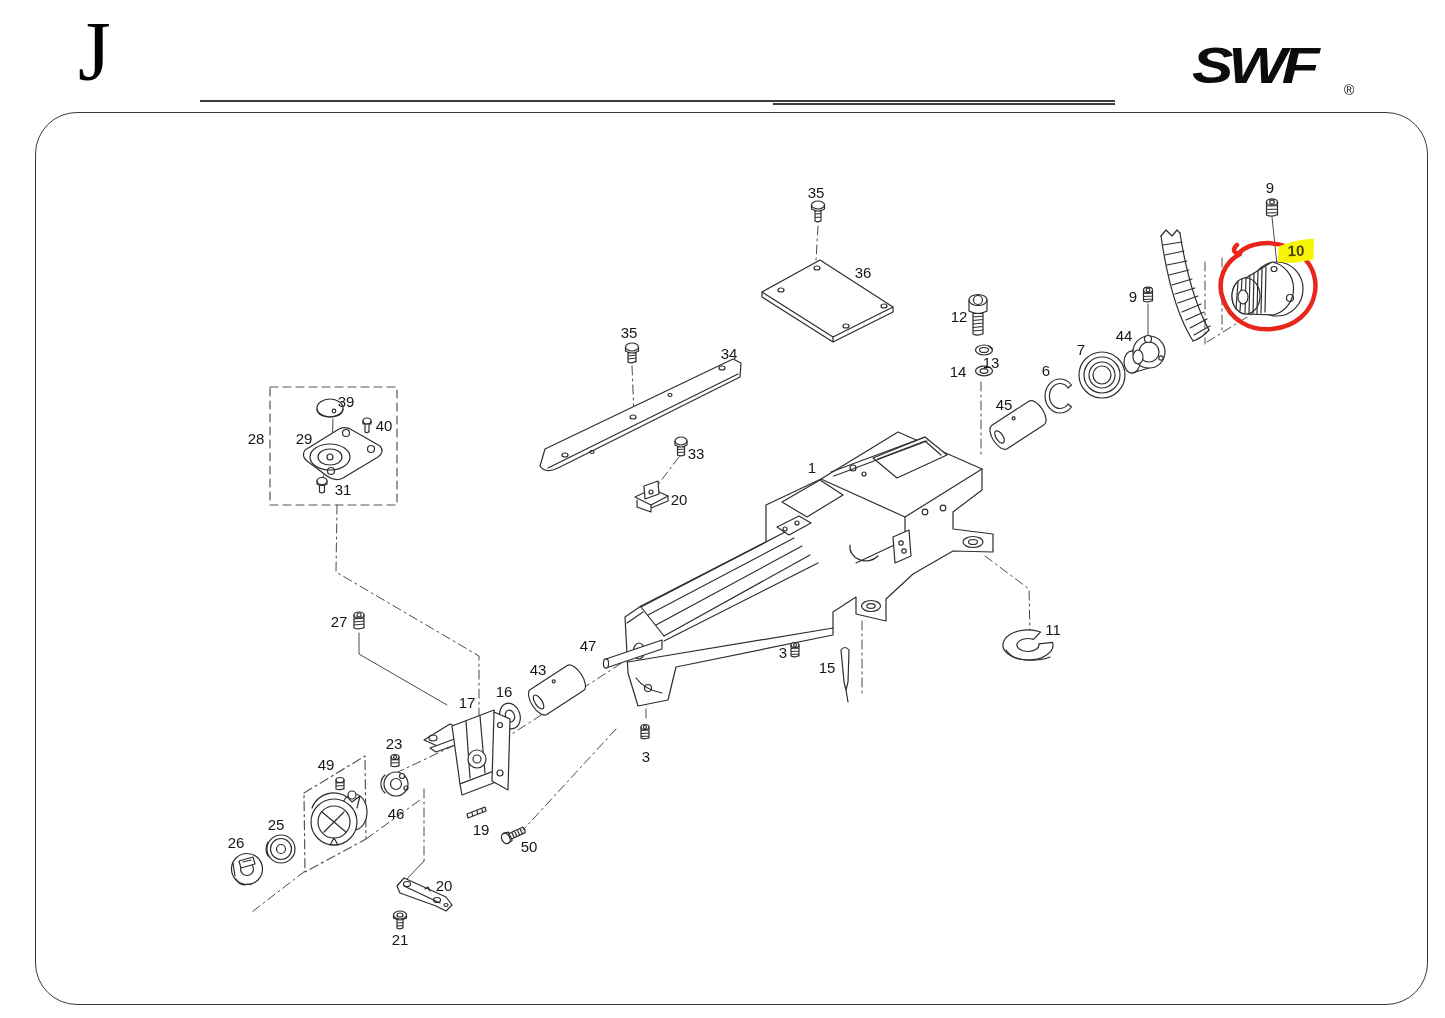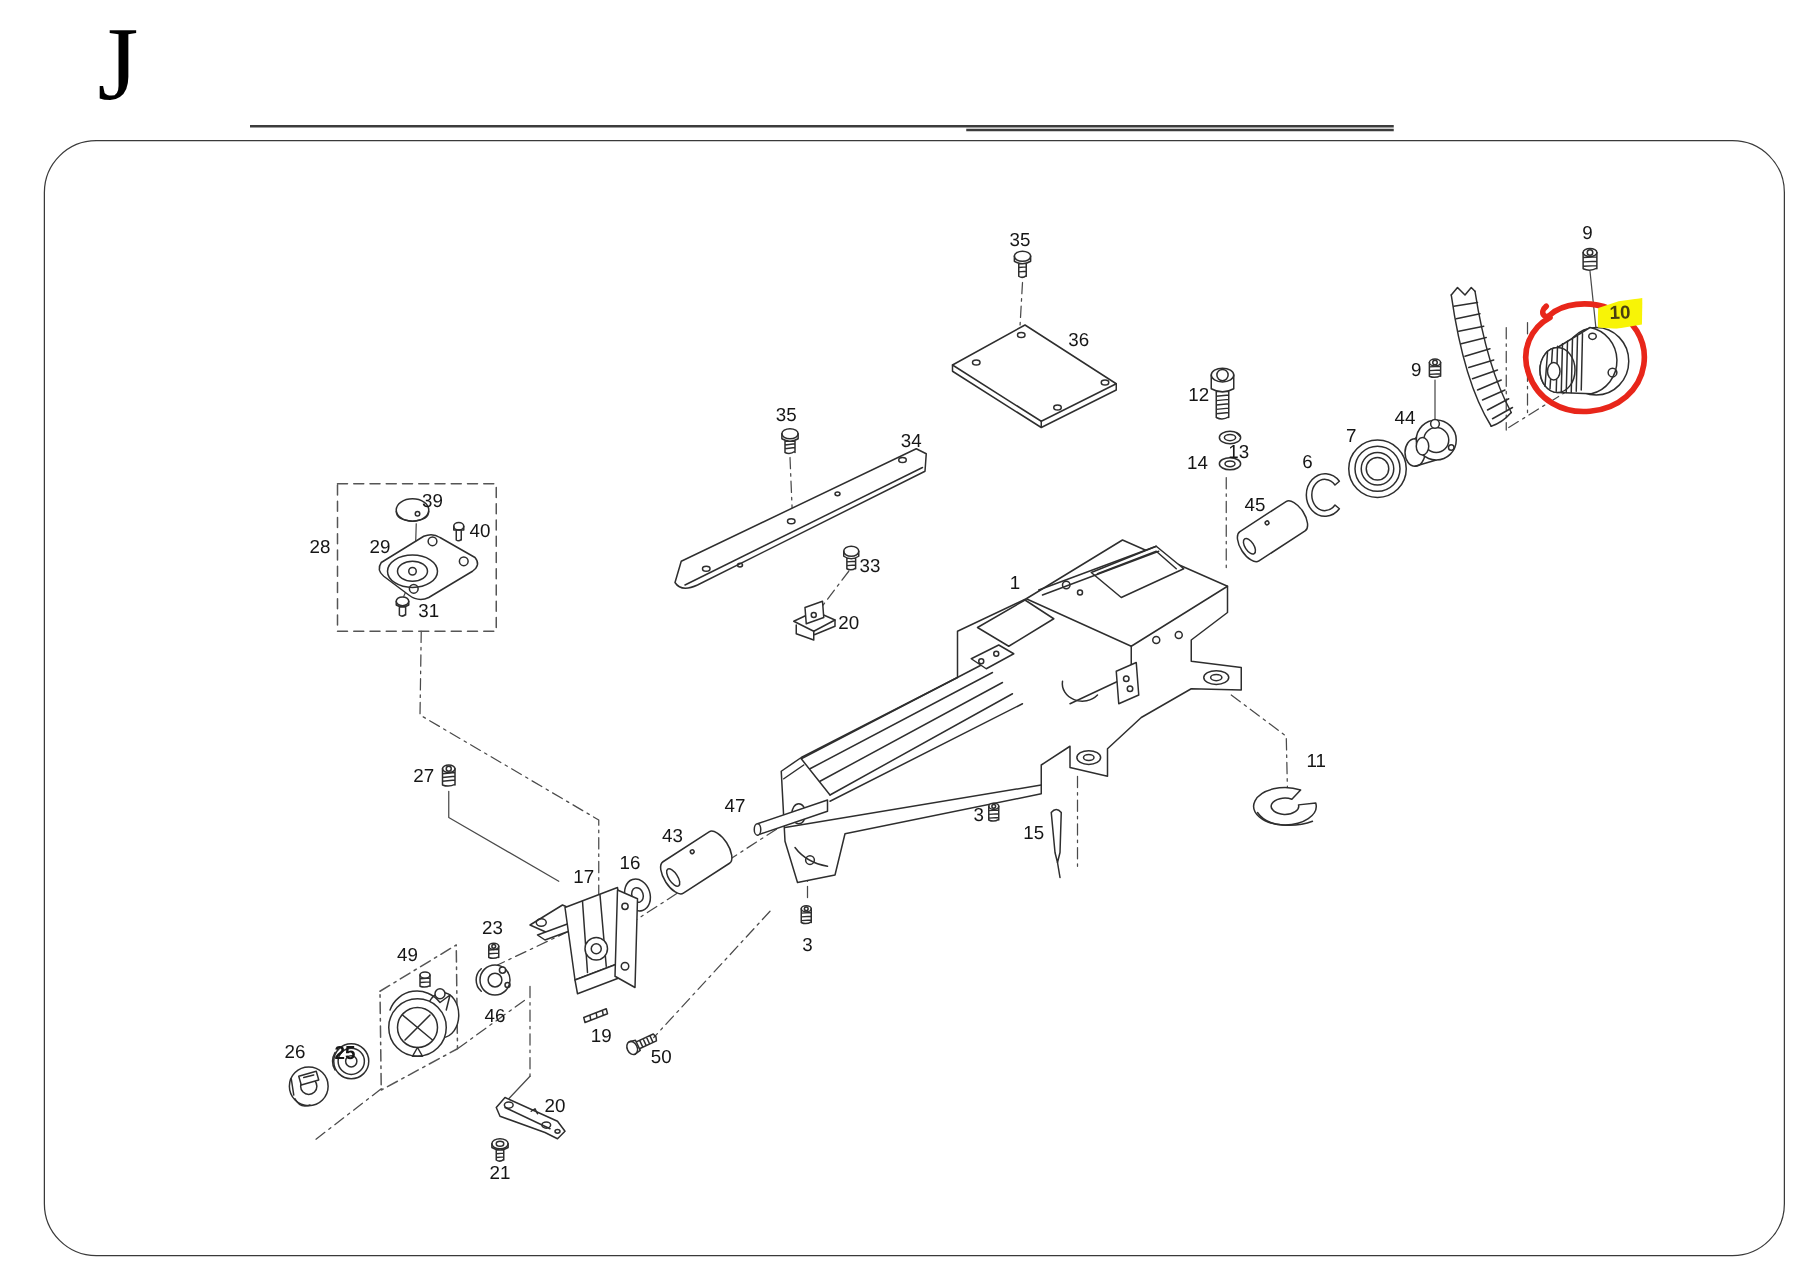--- a/index.html
+++ b/index.html
@@ -25,20 +25,24 @@
              transform:translate(-50%,-50%) rotate(-2deg);}
 </style>
 </head>
 <body>
 
 <div id="stage">
 
   <div id="section-letter" class="serif">J</div>
   <div id="underline-1" class="hline"></div>
   <div id="underline-2" class="hline"></div>
+  <div id="brand">
+    <span class="logo">SWF</span>
+    <span class="reg">®</span>
+  </div>
   <div id="diagram-border"></div>
 
   <svg id="art" width="1445" height="1018" viewBox="0 0 1445 1018">
     <g stroke="#2e2e2e" fill="none" stroke-width="1.2" stroke-linecap="round" stroke-linejoin="round">
 
       <g stroke="#4a4a4a" stroke-width="1">
         <path stroke-dasharray="9 4 2 4" d="M818,226 L816,261"></path>
         <path stroke-dasharray="9 4 2 4" d="M632,366 L634,414"></path>
         <path stroke-dasharray="9 4 2 4" d="M679,457 L657,486"></path>
         <path d="M333,419 L332,451"></path>
@@ -344,32 +348,32 @@
 
   <div id="labels-layer">
       <div class="plabel" style="left: 812px; top: 467px;">1</div>
       <div class="plabel" style="left: 783px; top: 652px;">3</div>
       <div class="plabel" style="left: 646px; top: 756px;">3</div>
       <div class="plabel" style="left: 1046px; top: 370px;">6</div>
       <div class="plabel" style="left: 1081px; top: 349px;">7</div>
       <div class="plabel" style="left: 1270px; top: 187px;">9</div>
       <div class="plabel" style="left: 1133px; top: 296px;">9</div>
       <div class="plabel hl" style="left: 1296px; top: 251px;">10</div>
-      <div class="plabel" style="left: 1053px; top: 609px;">11</div>
+      <div class="plabel" style="left: 1053px; top: 629px;">11</div>
       <div class="plabel" style="left: 959px; top: 316px;">12</div>
       <div class="plabel" style="left: 958px; top: 362px; margin-left: 33px;">13</div>
       <div class="plabel" style="left: 958px; top: 371px;">14</div>
       <div class="plabel" style="left: 827px; top: 667px;">15</div>
       <div class="plabel" style="left: 504px; top: 691px;">16</div>
       <div class="plabel" style="left: 467px; top: 702px;">17</div>
       <div class="plabel" style="left: 481px; top: 829px;">19</div>
       <div class="plabel" style="left: 444px; top: 885px;">20</div>
       <div class="plabel" style="left: 400px; top: 939px;">21</div>
       <div class="plabel" style="left: 394px; top: 743px;">23</div>
-      <div class="plabel" style="left: 276px; top: 843px; font-weight: bold;">25</div>
+      <div class="plabel" style="left: 276px; top: 824px;">25</div>
       <div class="plabel" style="left: 236px; top: 842px;">26</div>
       <div class="plabel" style="left: 339px; top: 621px;">27</div>
       <div class="plabel" style="left: 256px; top: 438px;">28</div>
       <div class="plabel" style="left: 304px; top: 438px;">29</div>
       <div class="plabel" style="left: 343px; top: 489px;">31</div>
       <div class="plabel" style="left: 679px; top: 499px;">20</div>
       <div class="plabel" style="left: 696px; top: 453px;">33</div>
       <div class="plabel" style="left: 729px; top: 353px; text-align: center;">34</div>
       <div class="plabel" style="left: 816px; top: 192px;">35</div>
       <div class="plabel" style="left: 629px; top: 332px;">35</div>

